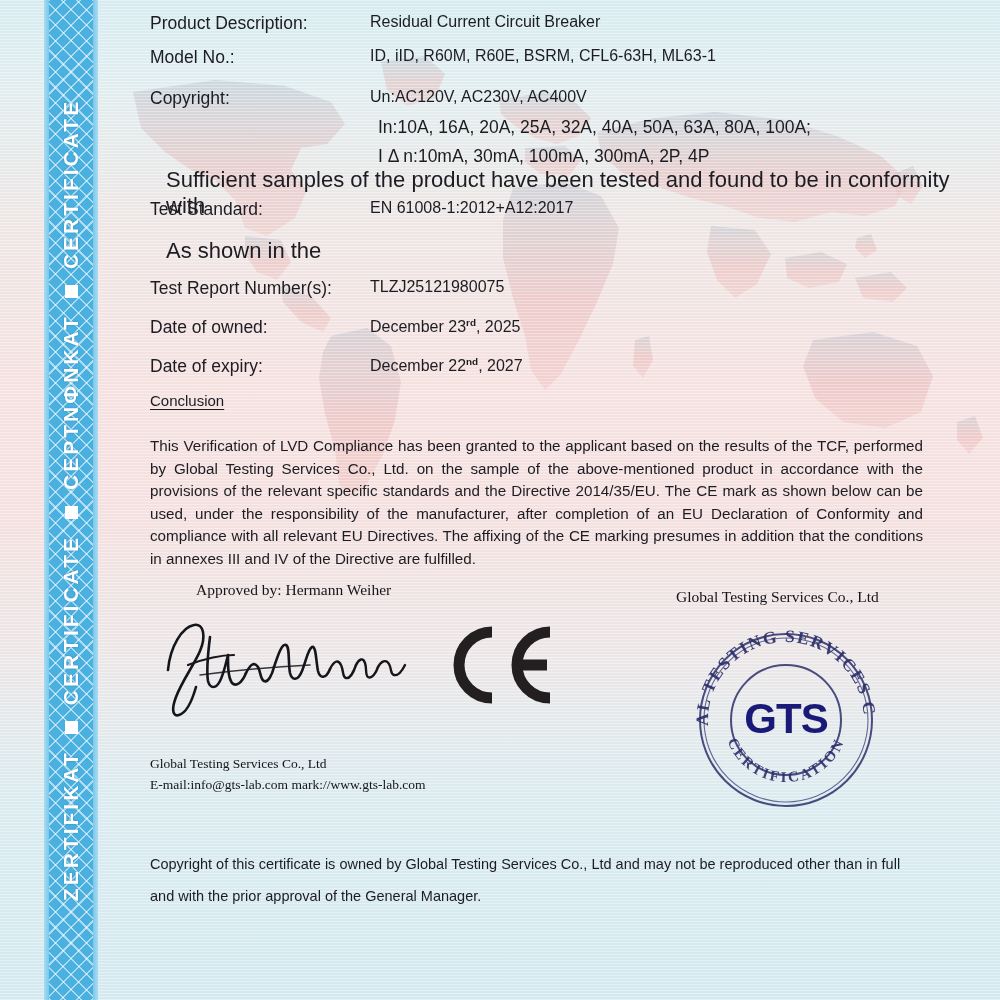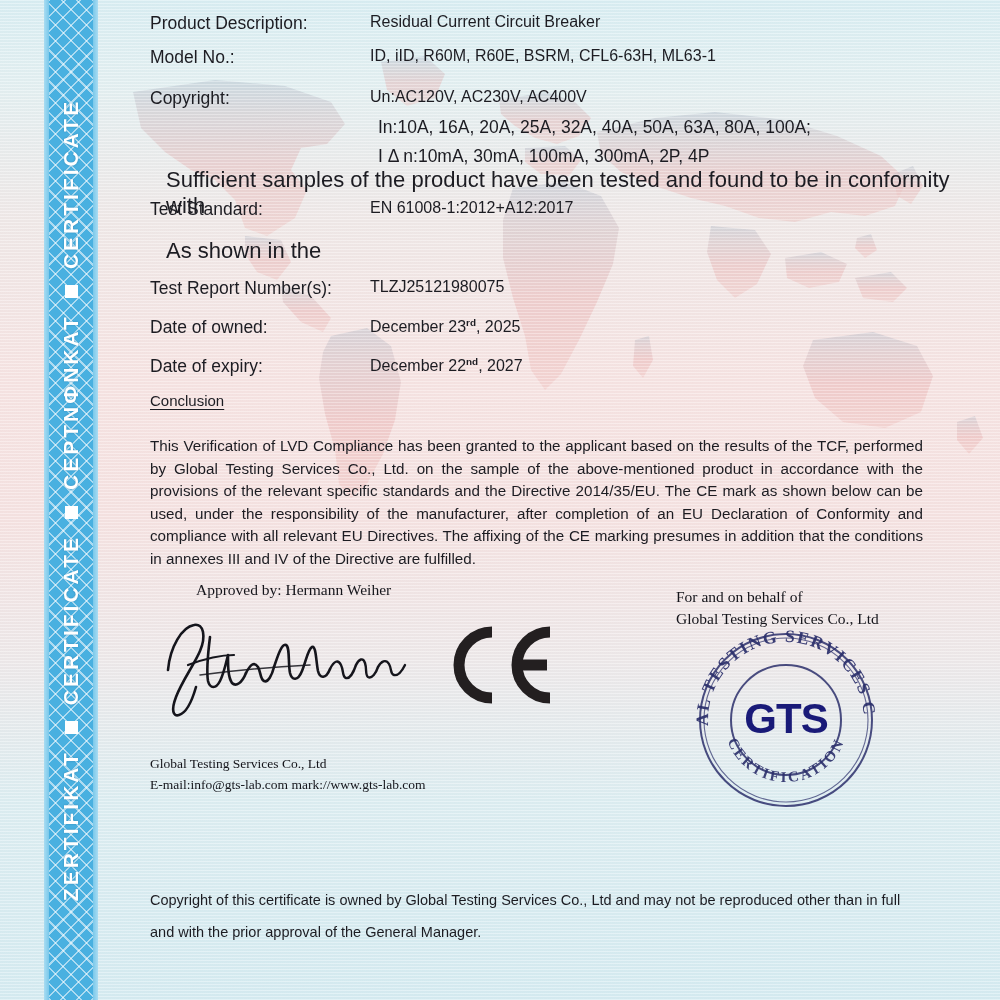--- a/index.html
+++ b/index.html
@@ -80,21 +80,21 @@
     position:absolute;left:676px;top:586px;font-size:15.5px;line-height:22px;color:#14141a;
     font-family:"Liberation Serif", serif;
   }
   #company-block{
     position:absolute;left:150px;top:753px;color:#14141a;
     font-family:"Liberation Serif", serif;
   }
   #company-block div{font-size:13.5px;line-height:21px;white-space:nowrap;}
   #copyright{
     position:absolute;left:150px;top:848px;width:775px;
-    font-size:14.5px;line-height:32px;color:#1c1c22;margin-top:36px;
+    font-size:14.5px;line-height:32px;color:#1c1c22;
   }
   #ce{position:absolute;left:447px;top:622px;}
   #seal{position:absolute;left:686px;top:620px;}
   #signature{position:absolute;left:160px;top:615px;}
 </style>
 </head>
 <body>
 
 <div id="cert">
 
@@ -229,21 +229,20 @@
 
     <svg id="ce" width="108" height="86" viewBox="0 0 108 86">
       <g fill="none" stroke="#231f20" stroke-width="11" stroke-linecap="butt">
         <path d="M45 10 A33 33 0 1 0 45 76"></path>
         <path d="M103 10 A33 33 0 1 0 103 76"></path>
         <path d="M70 43 H100"></path>
       </g>
     </svg>
 
     <div id="behalf">
-      <div>For and on behalf of</div>
       <div>Global Testing Services Co., Ltd</div>
     </div>
 
     <svg id="seal" width="200" height="200" viewBox="0 0 200 200">
       <defs>
         <path id="arcTop" d="M 100,100 m -78,0 a 78,78 0 1,1 156,0" fill="none"></path>
         <path id="arcBottom" d="M 100,100 m -62,0 a 62,62 0 1,0 124,0" fill="none"></path>
       </defs>
       <circle cx="100" cy="100" r="86" fill="none" stroke="#2b2f6b" stroke-width="2" opacity=".85"></circle>
       <circle cx="100" cy="100" r="82" fill="none" stroke="#2b2f6b" stroke-width="1.1" opacity=".7"></circle>

